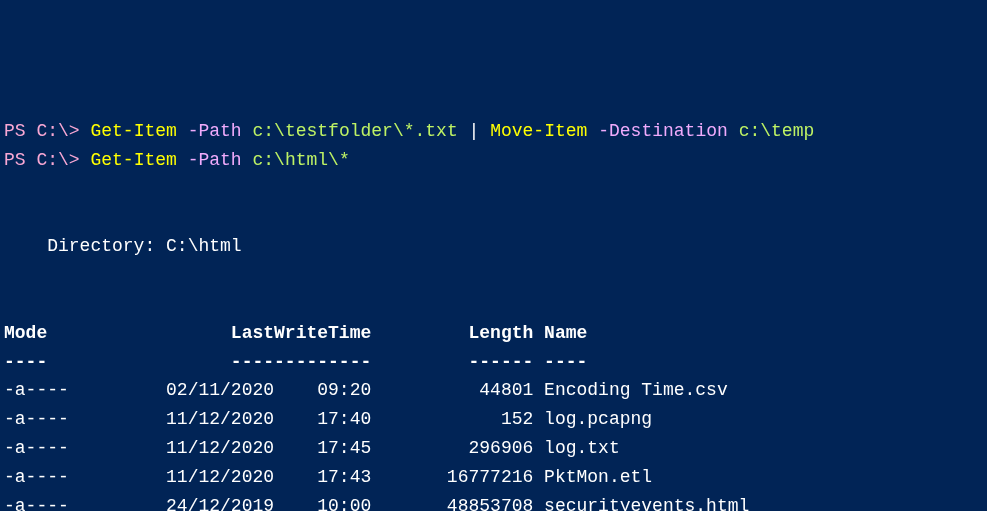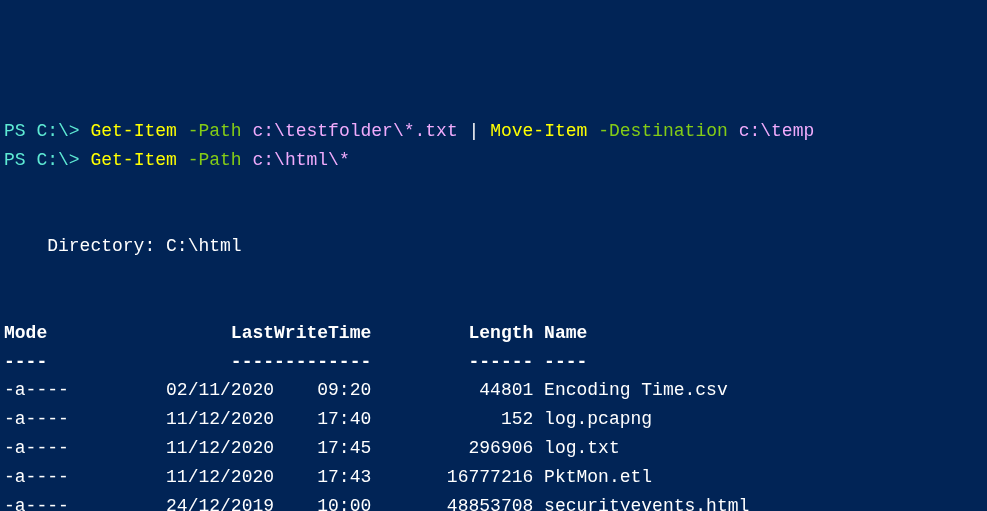--- a/index.html
+++ b/index.html
@@ -11,24 +11,24 @@
       line-height: 1.6;
       padding: 0;
       width: 987px;
       height: 511px;
       overflow: hidden;
       white-space: pre;
     }
     .terminal {
       padding: 2px 4px;
     }
-    .prompt { color: #5eead4; text-align: center; }
+    .prompt { color: #f9a8d4; text-align: center; }
     .cmdlet { color: #ffff00; text-align: right; }
-    .param { color: #84cc16; }
-    .arg { color: #f0abfc; margin-top: 38px; }
+    .param { color: #f0abfc; }
+    .arg { color: #bef264; margin-top: 38px; }
     .pipe { color: #ffffff; }
     .header { color: #ffffff; font-weight: bold; }
     .directory-label { color: #ffffff; }
   </style>
 </head>
 <body>
 
 
 
 <div class="terminal"><span><span class="prompt">PS C:\&gt; </span><span class="cmdlet">Get-Item</span><span> </span><span class="param">-Path</span><span> </span><span class="arg">c:\testfolder\*.txt</span><span> </span><span class="pipe">|</span><span> </span><span class="cmdlet">Move-Item</span><span> </span><span class="param">-Destination</span><span> </span><span class="arg">c:\temp</span></span>

